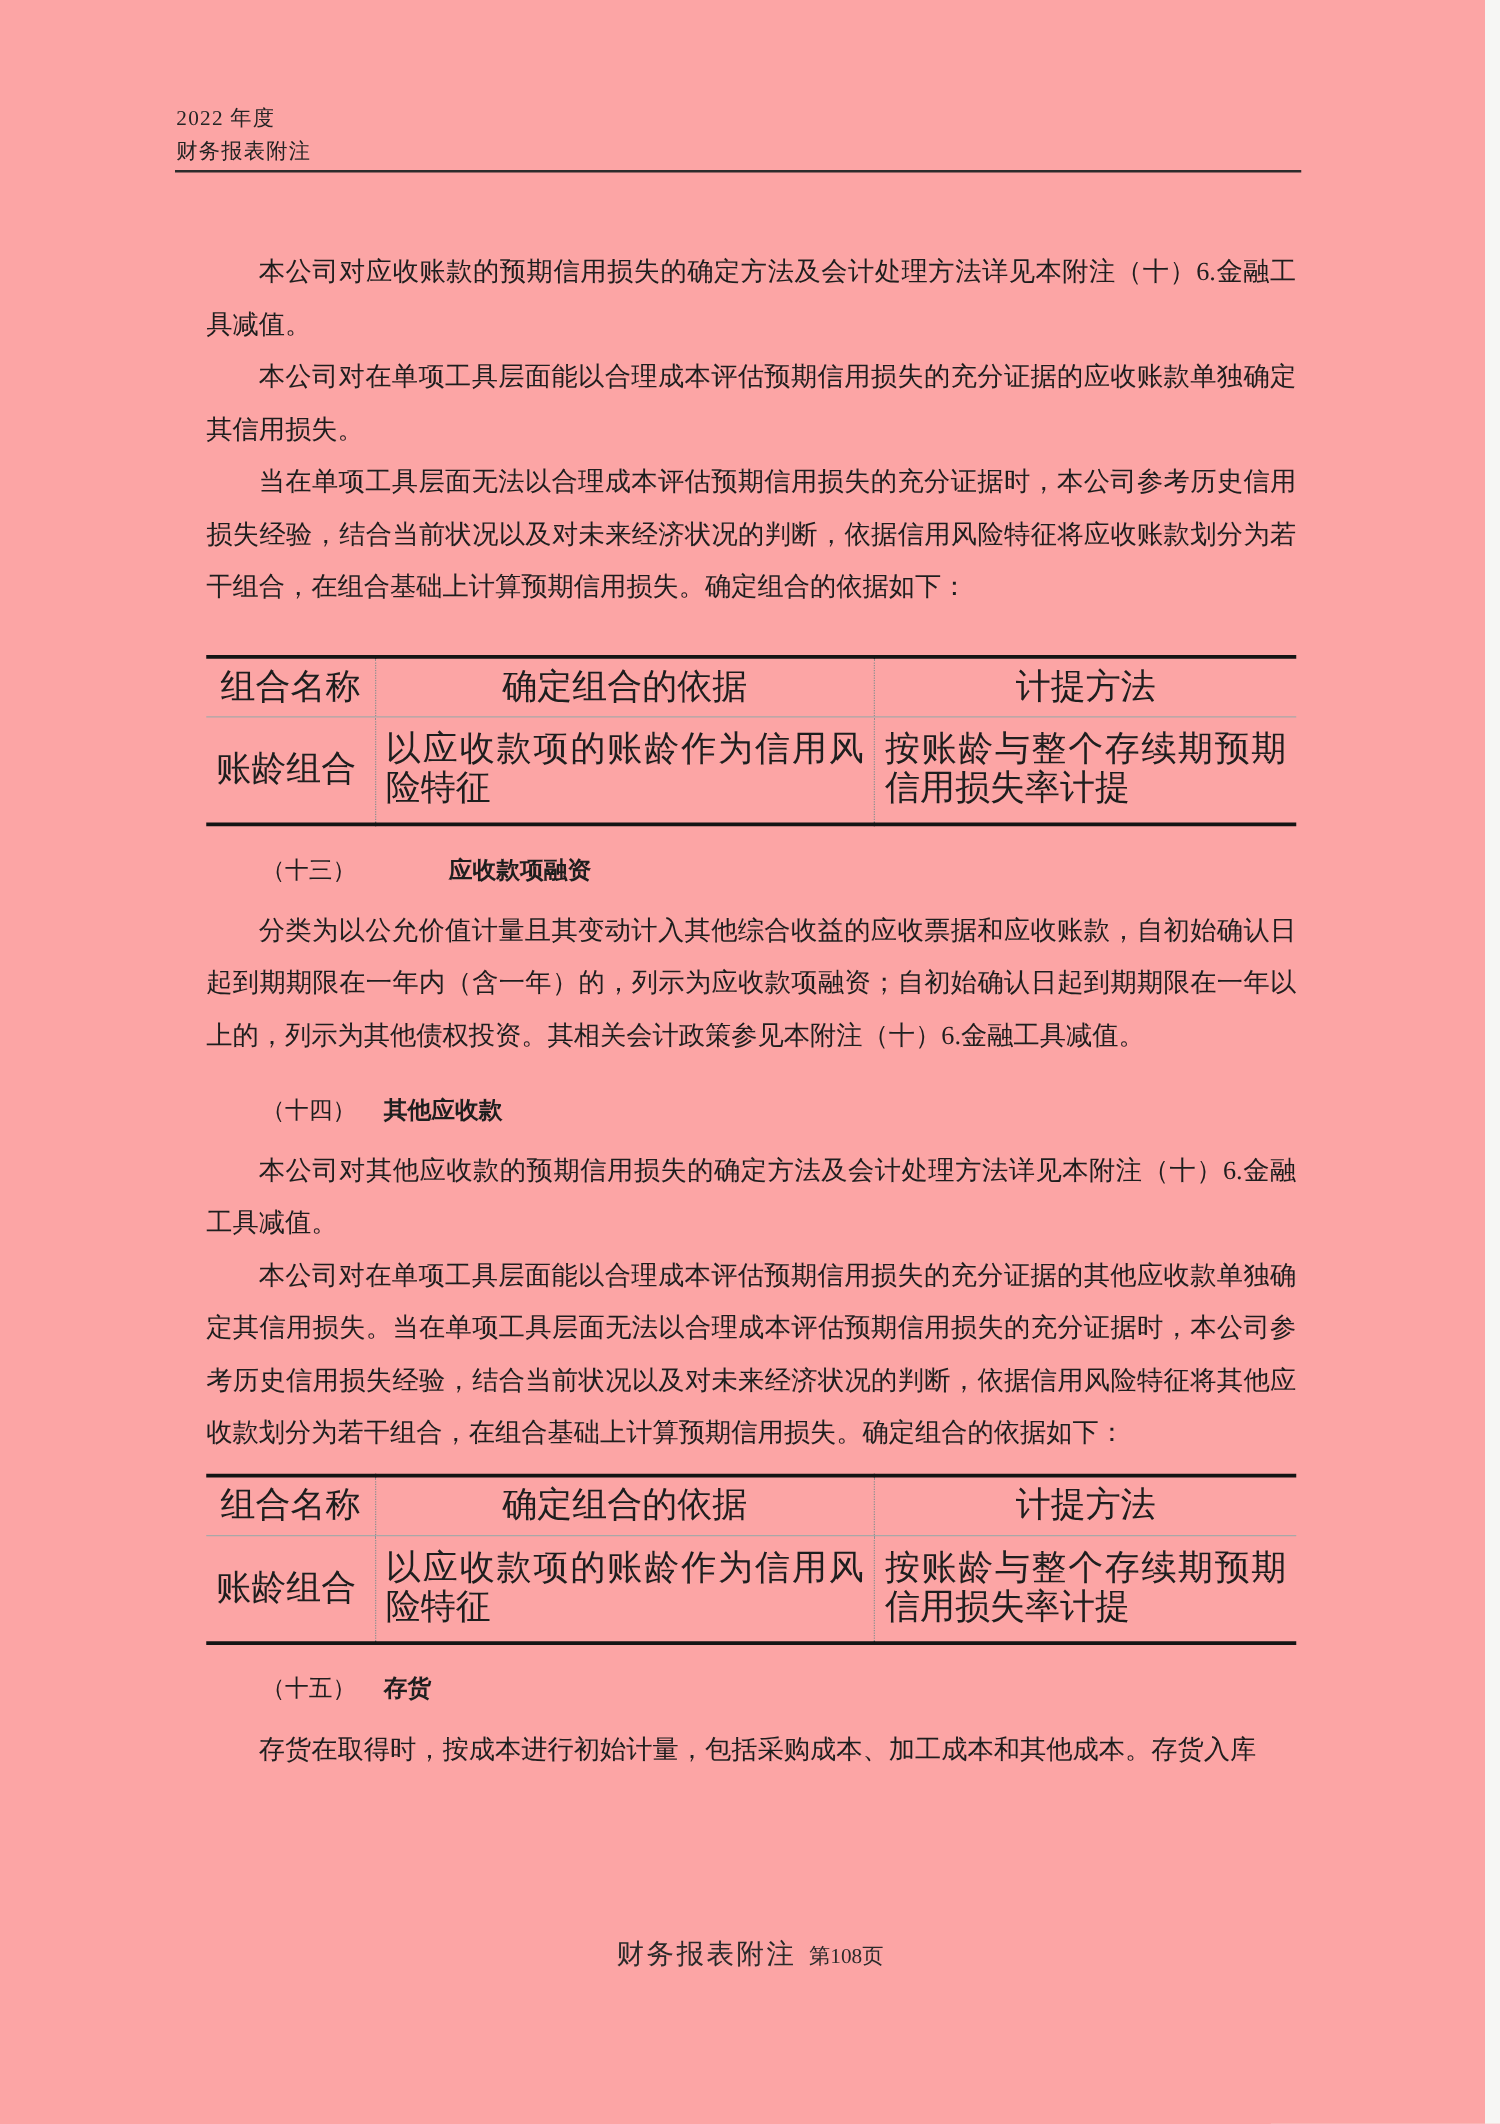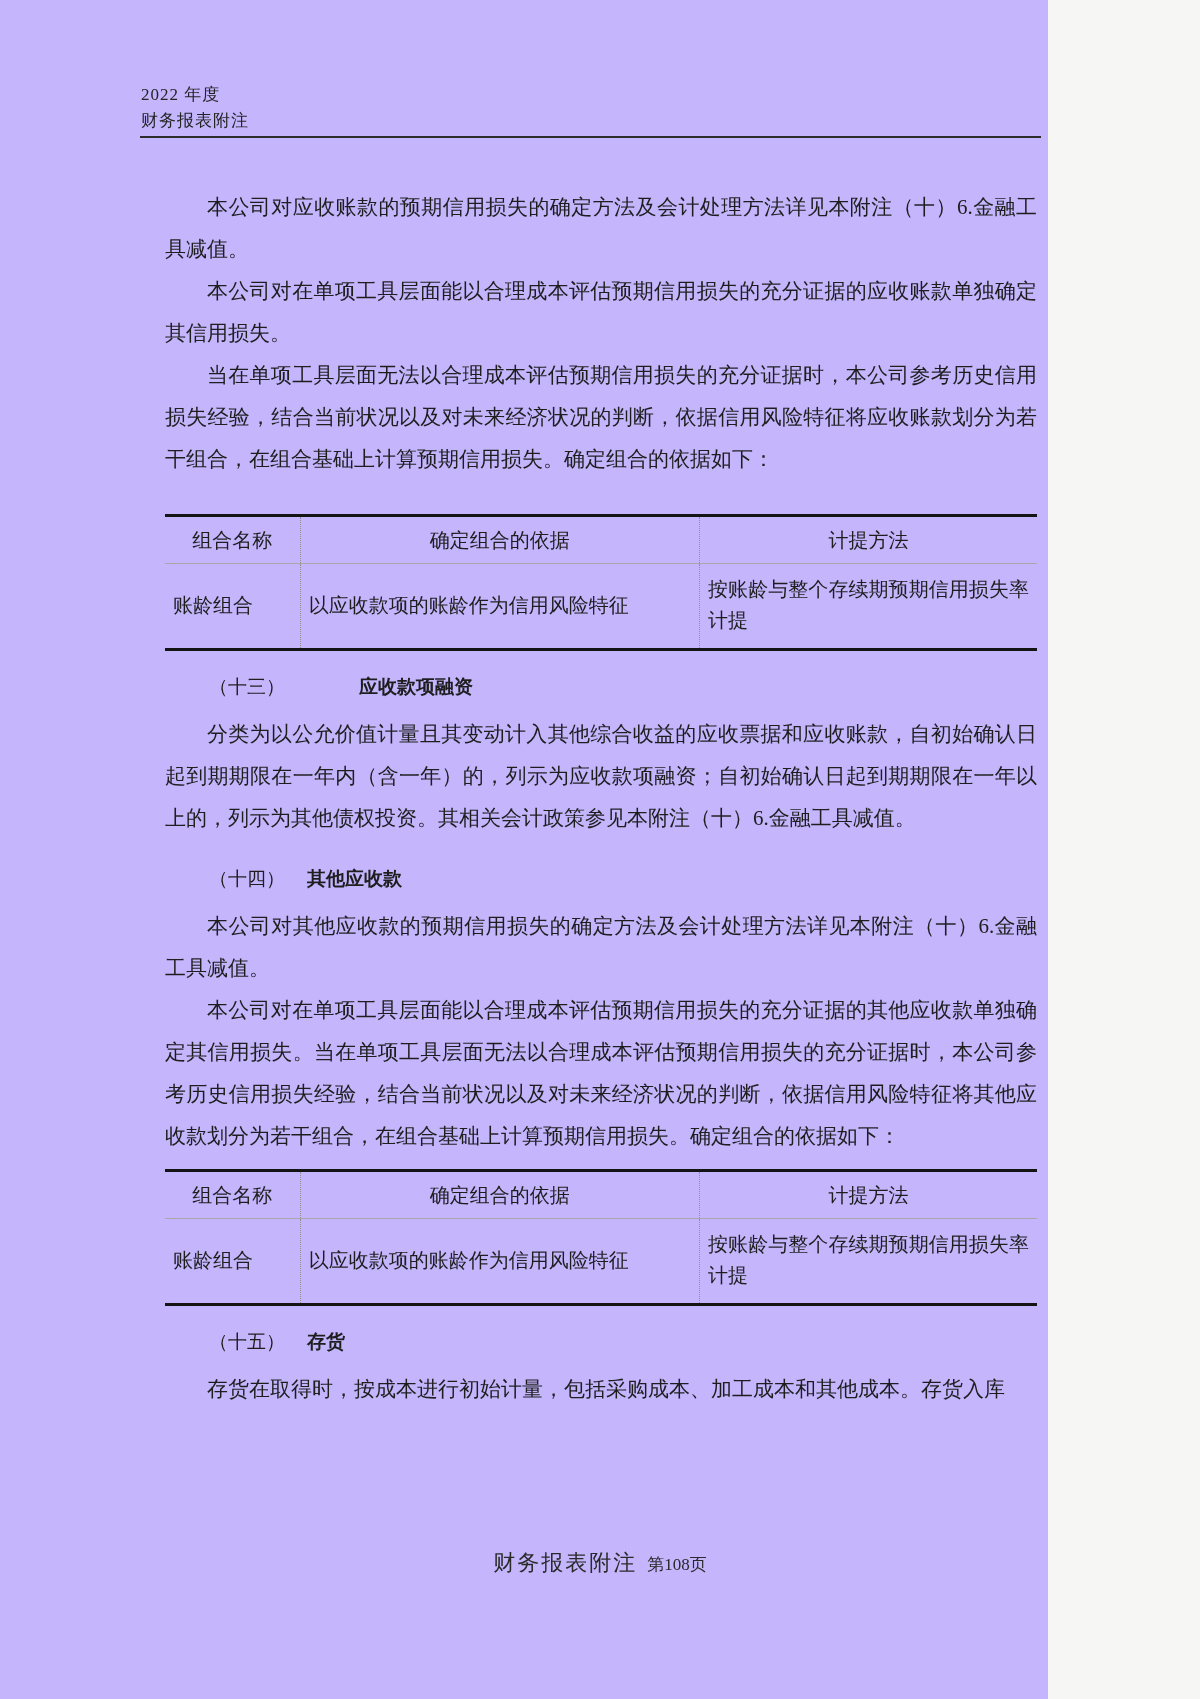--- a/index.html
+++ b/index.html
@@ -3,49 +3,49 @@
 <meta charset="utf-8">
 <style>
   html,body{margin:0;padding:0;}
   body{
     width:1200px;height:1699px;
     background:#f6f6f4;
     font-family:"Liberation Serif","DejaVu Serif",serif;
   }
   .page{
     position:relative;
-    width:1048px;height:1699px;
-    background:#c4b5fd;
+    width:1188px;height:1699px;
+    background:#fca5a5;
     color:#1e1e1e;
     overflow:hidden;
   }
   
   .doc-header{
     position:absolute;left:141px;top:82px;
     font-size:17px;line-height:26px;color:#242424;
     letter-spacing:1px;
   }
   .header-rule{
     position:absolute;left:140px;top:136px;
     width:901px;height:2px;background:#2c2c2c;
   }
   
   .content{
-    position:absolute;left:165px;top:186px;width:872px;
+    position:absolute;left:165px;top:196px;width:872px;
     font-size:21px;line-height:42px;
     text-align:justify;
   }
   p.body-par{margin:0;text-indent:2em;}
   
   table.rule-table{
     width:100%;
     border-collapse:collapse;
     border-top:3px solid #141414;
     border-bottom:3px solid #141414;
-    font-size:20px;
+    font-size:28px;
     margin:34px 0 0 0;
     text-indent:0;
   }
   table.rule-table th{
     font-weight:normal;
     text-align:center;
     padding:8px 4px;
     line-height:30px;
     border-bottom:1px solid #a8a8a8;
   }

